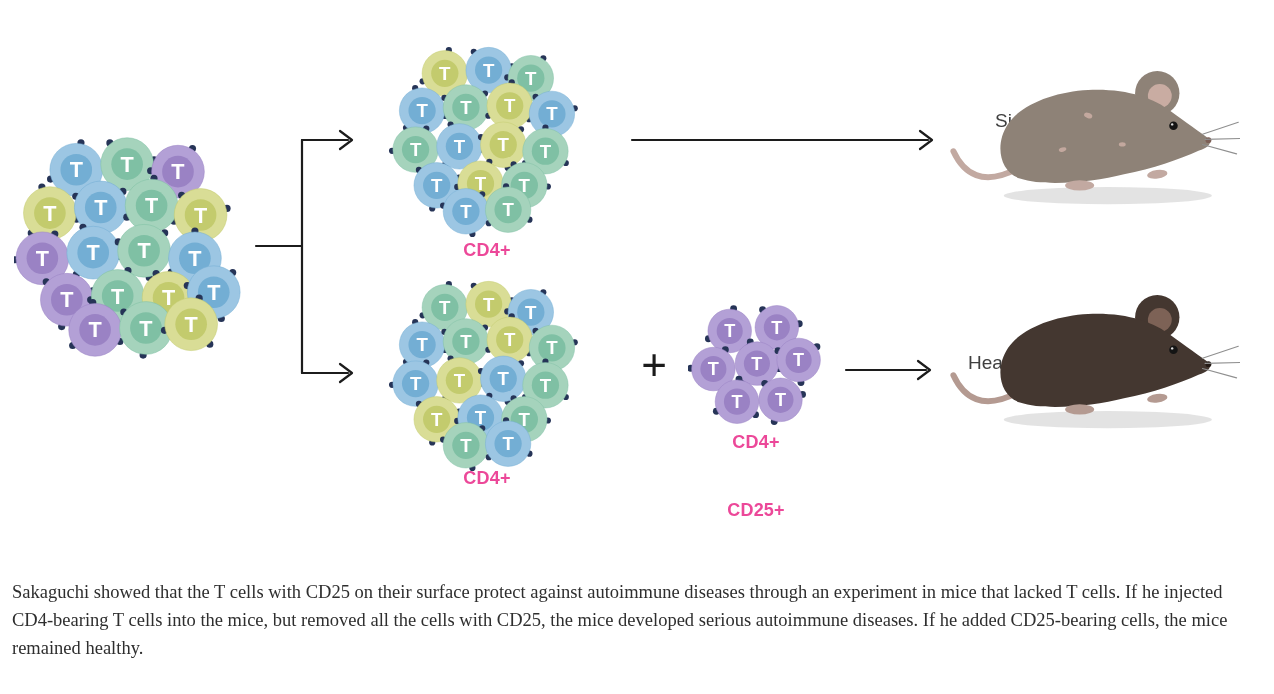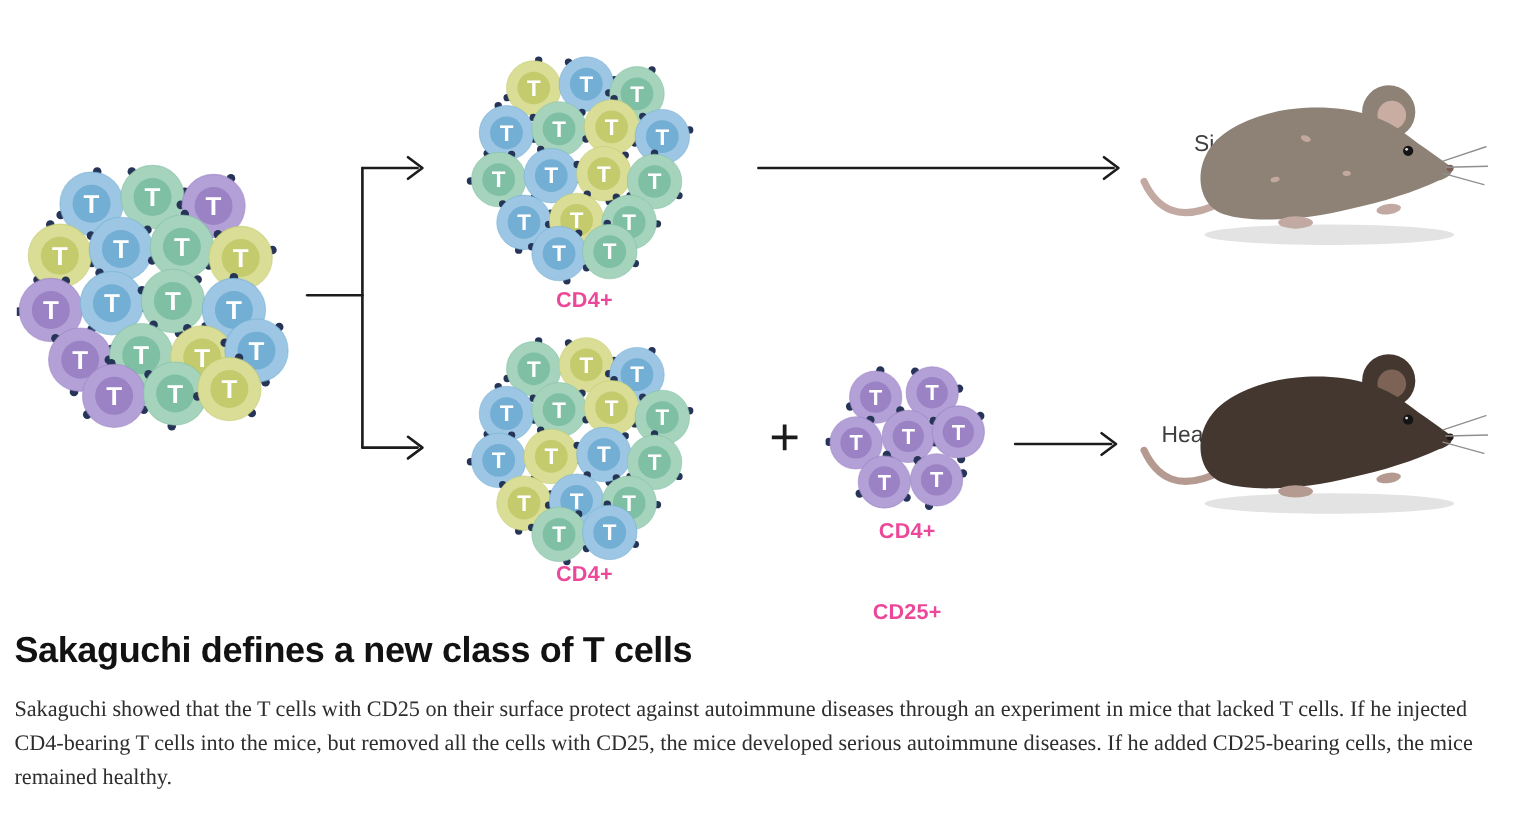--- a/index.html
+++ b/index.html
@@ -424,16 +424,15 @@
       <ellipse cx="152" cy="140" rx="17" ry="6" fill="#b49a91"></ellipse>
       <ellipse cx="243" cy="127" rx="12" ry="5" fill="#b49a91" transform="rotate(-8 243 127)"></ellipse>
       <circle cx="262" cy="70" r="5" fill="#141414"></circle>
       <circle cx="260.5" cy="68.5" r="1.4" fill="#ffffff" opacity="0.85"></circle>
       <circle cx="303" cy="87" r="3.4" fill="#241a15"></circle>
       <path d="M296 80 L338 66" stroke="#8f8f8f" stroke-width="1.3" fill="none" stroke-linecap="round"></path>
       <path d="M299 86 L341 85" stroke="#8f8f8f" stroke-width="1.3" fill="none" stroke-linecap="round"></path>
       <path d="M296 92 L336 103" stroke="#8f8f8f" stroke-width="1.3" fill="none" stroke-linecap="round"></path>
     </svg>
 
-  <div id="title">Sakaguchi defines a new class of T cells</div>
   <div id="desc">Sakaguchi showed that the T cells with CD25 on their surface protect against autoimmune diseases through an experiment in mice that lacked T cells. If he injected CD4-bearing T cells into the mice, but removed all the cells with CD25, the mice developed serious autoimmune diseases. If he added CD25-bearing cells, the mice remained healthy.</div>
 
 </div>
 
 </body></html>

